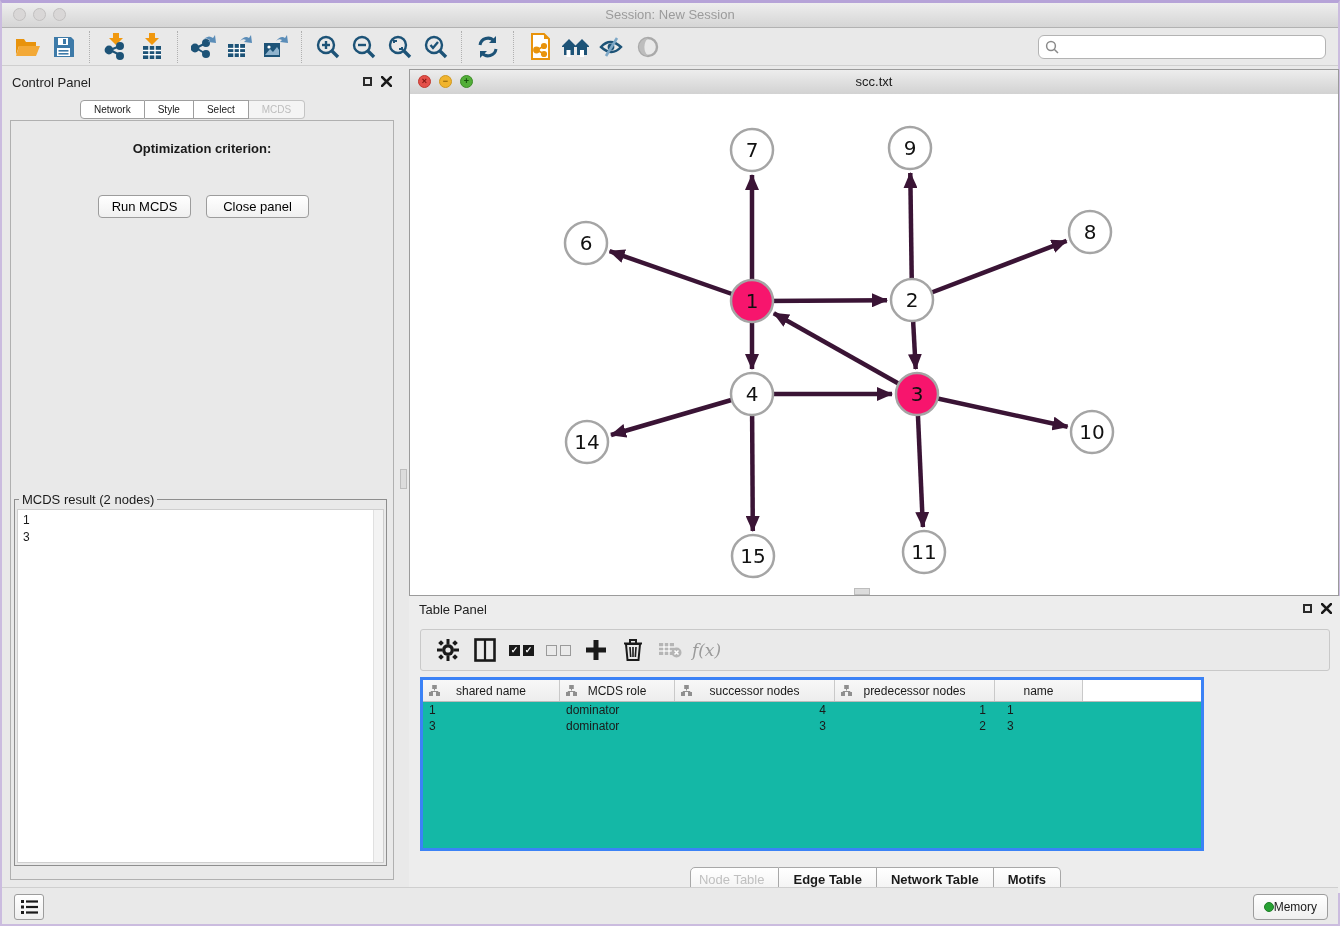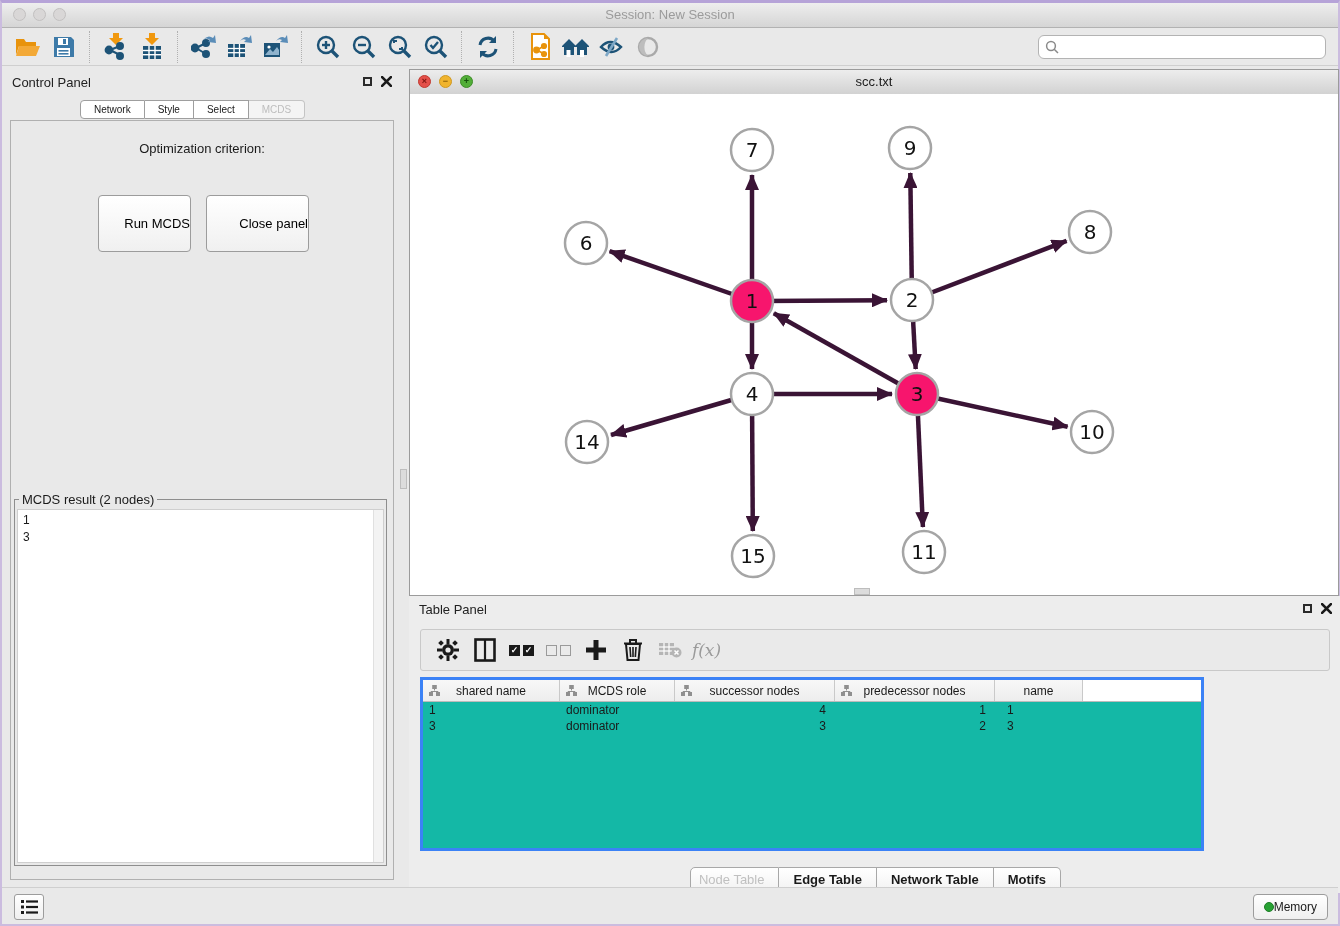--- a/index.html
+++ b/index.html
@@ -26,28 +26,28 @@
   .phead{position:absolute;left:10px;top:6px;font-size:13px;color:#222;}
   .picons{position:absolute;right:10px;top:7px;display:flex;gap:9px;align-items:center;}
   .float-ico{width:9px;height:9px;border:2px solid #2a2a2a;box-sizing:border-box;display:inline-block;}
   .cptabs{position:absolute;left:78px;top:31px;display:flex;}
   .cptab{font-size:10px;padding:3px 13px;background:#fff;border:1px solid #9e9e9e;border-left:none;cursor:pointer;}
   .cptab:first-child{border-left:1px solid #9e9e9e;border-radius:4px 0 0 4px;}
   .cptab.last{border-radius:0 4px 4px 0;}
   .cptab.active{color:#bdbdbd;border-color:#c4c4c4;background:#f4f4f4;}
   .cpbox{position:absolute;left:8px;top:51px;width:384px;height:760px;border:1px solid #b0b0b0;
          background:#e9e9e9;box-sizing:border-box;}
-  .optlabel{position:absolute;left:0;right:0;top:20px;text-align:center;font-size:13px;}
+  .optlabel{position:absolute;left:0;right:0;top:20px;text-align:center;font-size:13px;font-weight:bold;}
   .select{position:absolute;left:37px;top:44px;width:308px;height:22px;background:#fff;border:1px solid #a8a8a8;
           border-radius:4px;font-size:13px;display:flex;align-items:center;padding-left:9px;box-sizing:border-box;cursor:pointer;}
   .spin{position:absolute;right:8px;top:3px;display:flex;flex-direction:column;gap:2px;}
   .spin .up{width:0;height:0;border-left:4px solid transparent;border-right:4px solid transparent;border-bottom:5px solid #555;}
   .spin .dn{width:0;height:0;border-left:4px solid transparent;border-right:4px solid transparent;border-top:5px solid #555;}
   .btn{background:linear-gradient(#ffffff,#f0f0f0);border:1px solid #9c9c9c;border-radius:4px;
-       font-size:13px;font-family:inherit;padding:20px 0;position:absolute;cursor:pointer;text-align:right;}
+       font-size:13px;font-family:inherit;padding:3px 0;position:absolute;cursor:pointer;}
   .resfs{position:absolute;left:3px;top:371px;width:371px;height:372px;border:1px solid #8e8e8e;
          padding:0;margin:0;background:#e9e9e9;}
   .resfs legend{font-size:13px;padding:0 3px;margin-left:4px;}
   .reswhite{position:absolute;left:2px;right:2px;top:2px;bottom:2px;background:#fff;border:1px solid #cfcfcf;}
   .restext{position:absolute;left:5px;top:2px;font-size:12px;line-height:17px;white-space:pre;}
   .resscroll{position:absolute;right:0;top:0;bottom:0;width:9px;background:#f3f3f3;border-left:1px solid #e0e0e0;}
   
   .netwin{position:absolute;left:407px;top:66px;width:930px;height:527px;border:1px solid #9b9b9b;
           background:#fff;box-sizing:border-box;}
   .nethead{position:absolute;left:0;right:0;top:0;height:24px;background:linear-gradient(#ededed,#d2d2d2);

